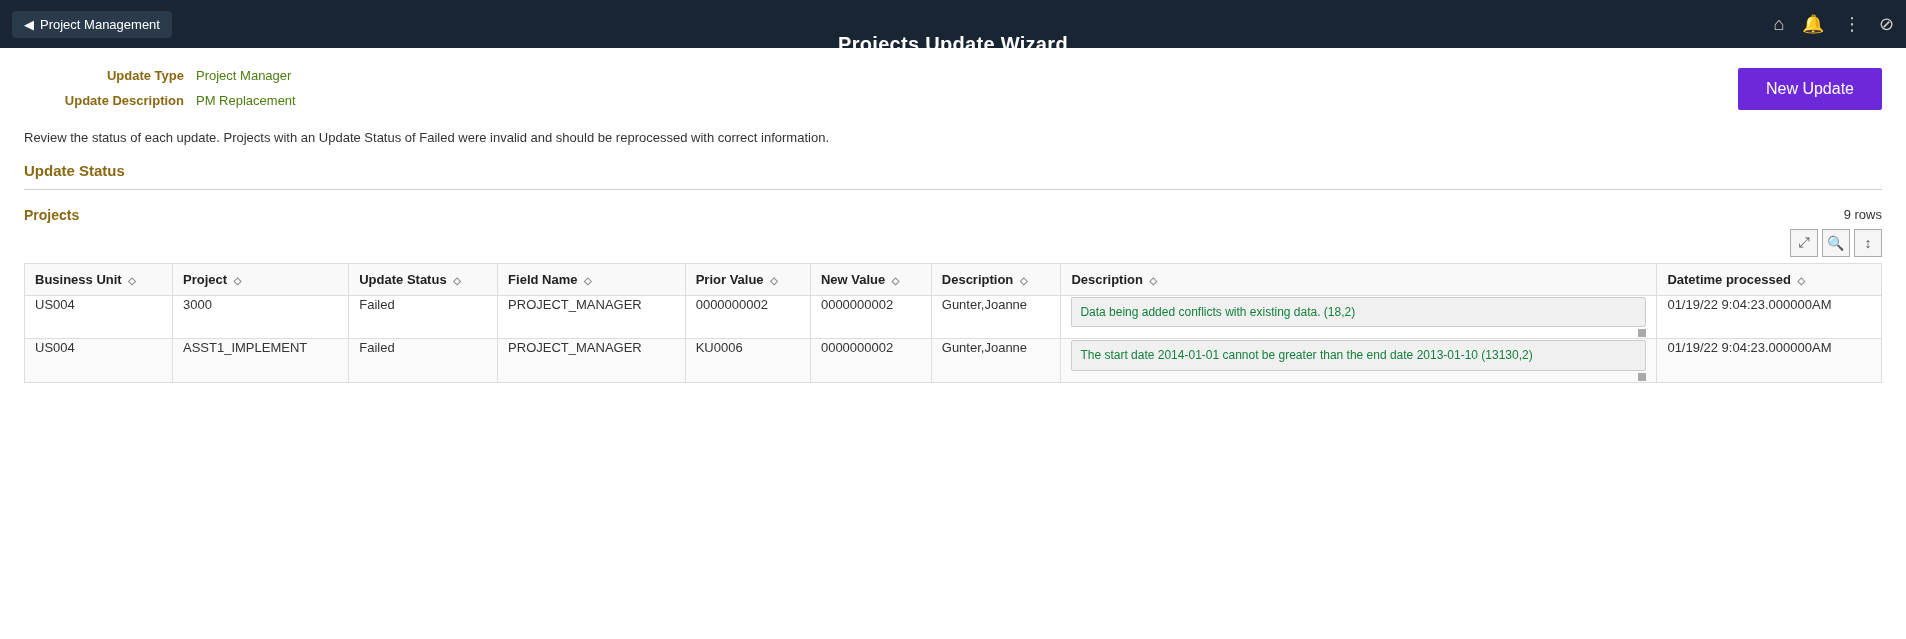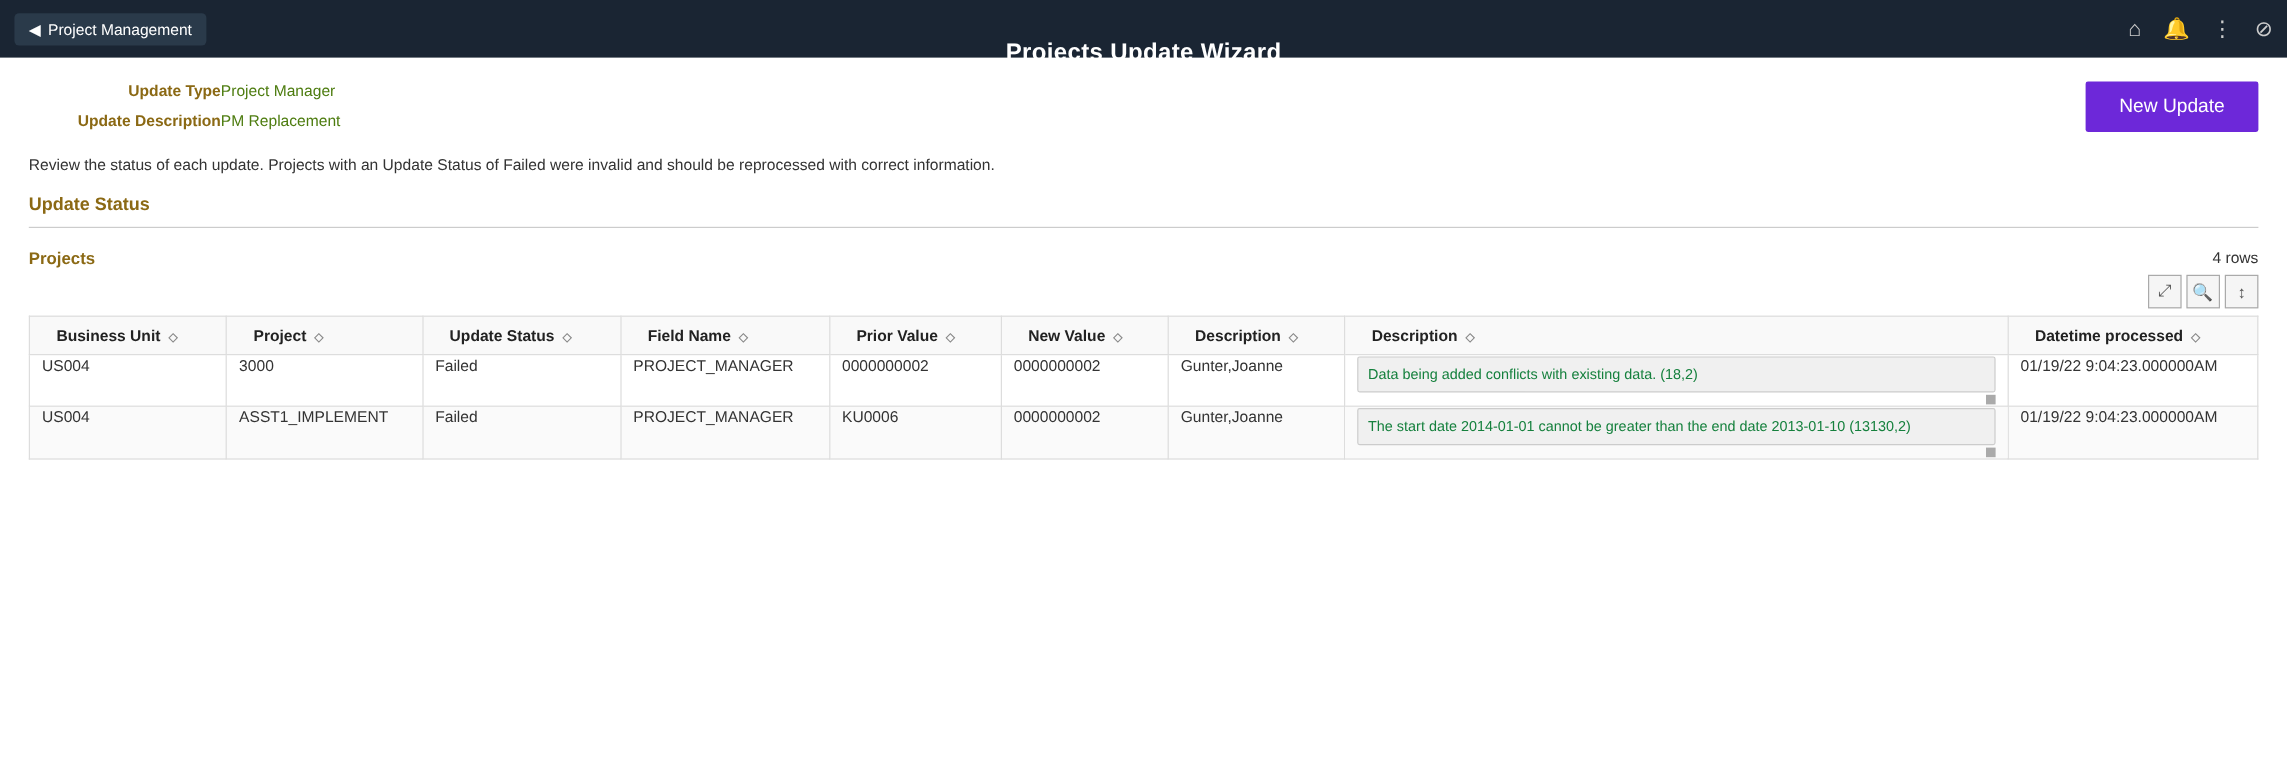--- a/index.html
+++ b/index.html
@@ -56,20 +56,21 @@
     
     .form-info {
       display: flex;
       flex-direction: column;
       gap: 10px;
       margin-bottom: 20px;
     }
     .form-row {
       display: flex;
       align-items: center;
+      gap: 12px;
     }
     .form-label {
       font-weight: bold;
       color: #8B6914;
       width: 160px;
       text-align: right;
       font-size: 13px;
     }
     .form-value {
       color: #4d7c0f;
@@ -152,21 +153,21 @@
 
     
     .data-table {
       width: 100%;
       border-collapse: collapse;
       font-size: 13px;
     }
     .data-table th {
       background: #f9f9f9;
       border: 1px solid #ddd;
-      padding: 8px 22px;
+      padding: 8px 10px;
       text-align: left;
       font-weight: bold;
       white-space: nowrap;
       color: #222;
       margin-top: 40px;
     }
     .data-table th .sort-icon {
       display: inline-block;
       font-size: 10px;
       color: #888;
@@ -235,21 +236,21 @@
     <button class="new-update-btn">New Update</button>
   </div>
 
   <p class="review-text">Review the status of each update. Projects with an Update Status of Failed were invalid and should be reprocessed with correct information.</p>
 
   <div class="section-title">Update Status</div>
   <hr class="divider">
 
   <div class="projects-header">
     <span class="projects-title">Projects</span>
-    <span class="rows-count">4 rows</span>
+    <span class="rows-count">9 rows</span>
   </div>
 
   <div class="table-toolbar">
     <button class="toolbar-btn">
       <span>⤢</span>
     </button>
     <button class="toolbar-btn">
       <span>🔍</span>
     </button>
     <button class="toolbar-btn">

